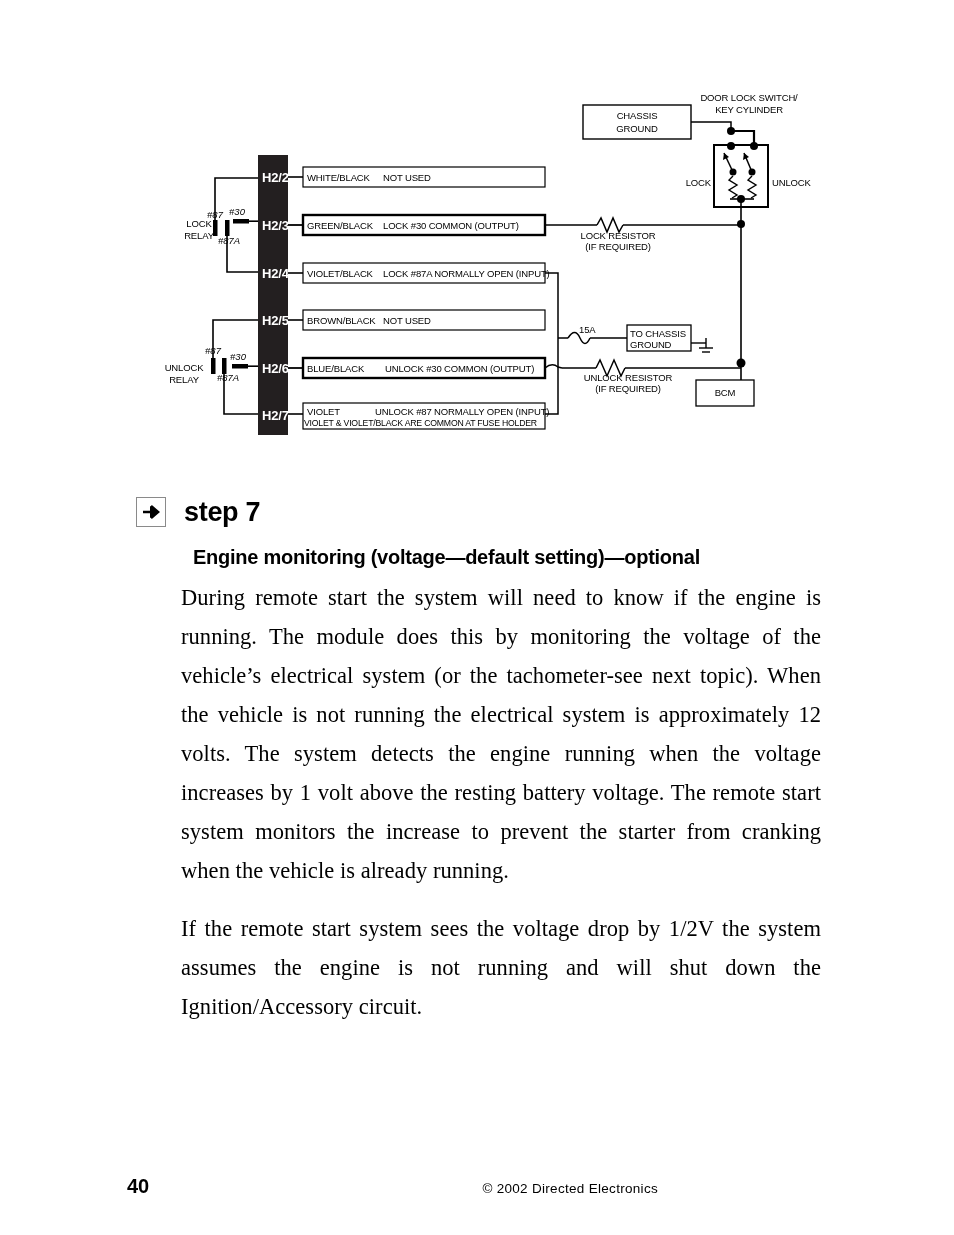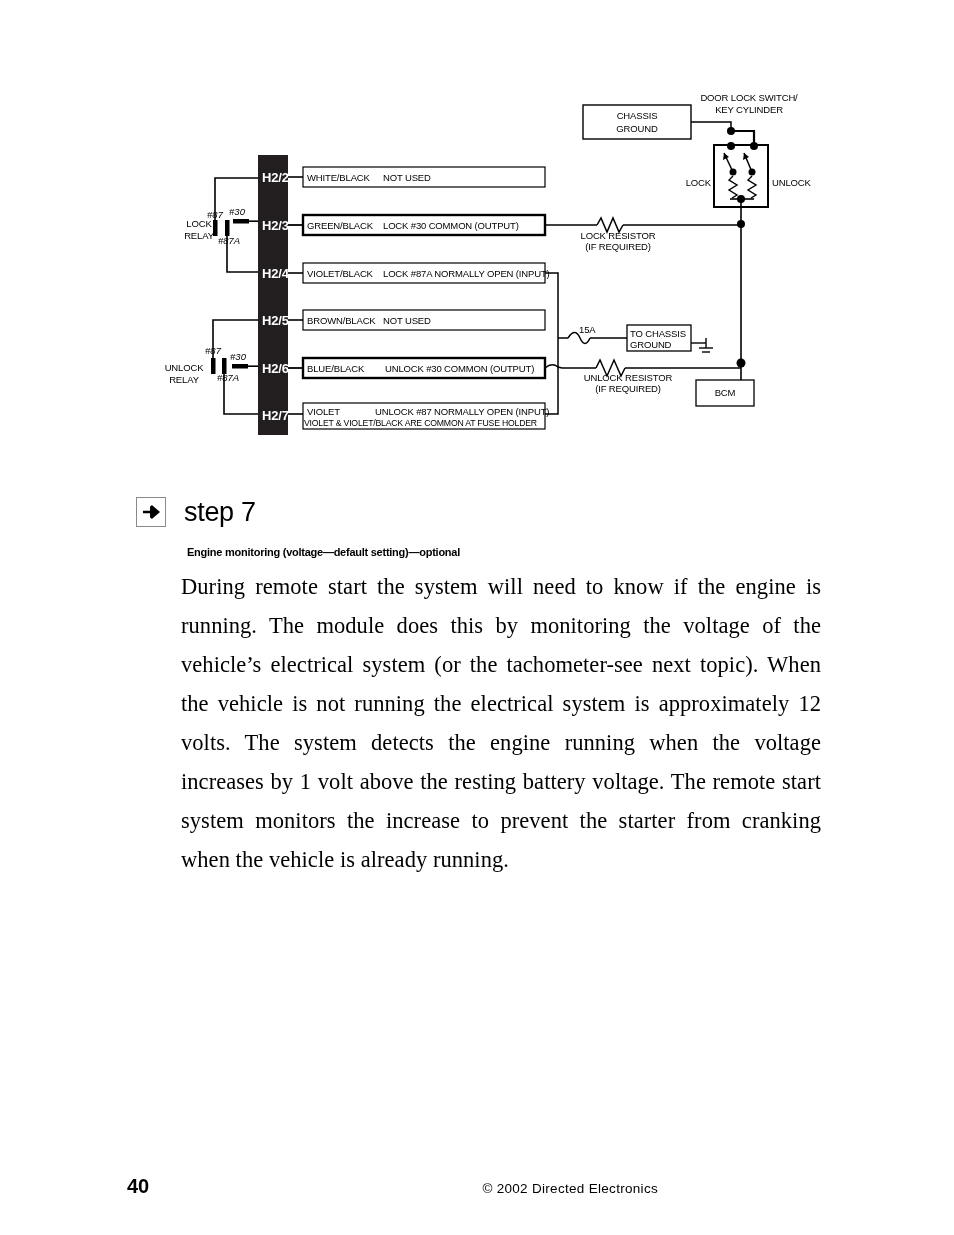--- a/index.html
+++ b/index.html
@@ -68,39 +68,39 @@
     height: 30px;
     border: 1px solid #8a8a8a;
     box-sizing: border-box;
   }
   .arrow-box svg { display: block; }
   .step-title {
     position: absolute;
     left: 48px;
     top: 0px;
     font-family: "Liberation Sans", sans-serif;
-    font-weight: normal;
+    font-weight: bold;
     font-size: 27px;
     letter-spacing: -0.3px;
     line-height: 38px;
   }
 
   
   #content {
     position: absolute;
     left: 181px;
     top: 546px;
     width: 648px;
   }
   .subhead {
     font-family: "Liberation Sans", sans-serif;
     font-weight: bold;
-    font-size: 11px;
+    font-size: 20px;
     letter-spacing: -0.25px;
-    margin: 0 0 9px 6px;
+    margin: 0 0 9px 12px;
   }
   .para {
     font-family: "Liberation Serif", serif;
     font-size: 22.5px;
     line-height: 39px;
     text-align: justify;
     margin: 0 8px 19px 0;
     letter-spacing: 0.05px;
   }
 
@@ -282,18 +282,19 @@
       <path d="M6,14 L19,14 M14,8 L21,14 L14,20" stroke="#000" stroke-width="2.6" fill="none" stroke-linecap="butt" stroke-linejoin="miter"></path>
       <path d="M13,8 L21,14 L13,20 Z" fill="#000"></path>
     </svg>
   </div>
   <div class="step-title">step 7</div>
 </div>
 
 <div id="content">
   <h2 class="subhead">Engine monitoring (voltage—default setting)—optional</h2>
   <p class="para">During remote start the system will need to know if the engine is running. The module does this by monitoring the voltage of the vehicle’s electrical system (or the tachometer-see next topic). When the vehicle is not running the electrical system is approximately 12 volts. The system detects the engine running when the voltage increases by 1 volt above the resting battery voltage. The remote start system monitors the increase to prevent the starter from cranking when the vehicle is already running.</p>
+  <p class="para">If the remote start system sees the voltage drop by 1/2V the system assumes the engine is not running and will shut down the Ignition/Accessory circuit.</p>
 </div>
 
 <div id="footer">
   <div class="page-no">40</div>
   <div class="copyright">© 2002 Directed Electronics</div>
 </div>
 
 </body></html>

